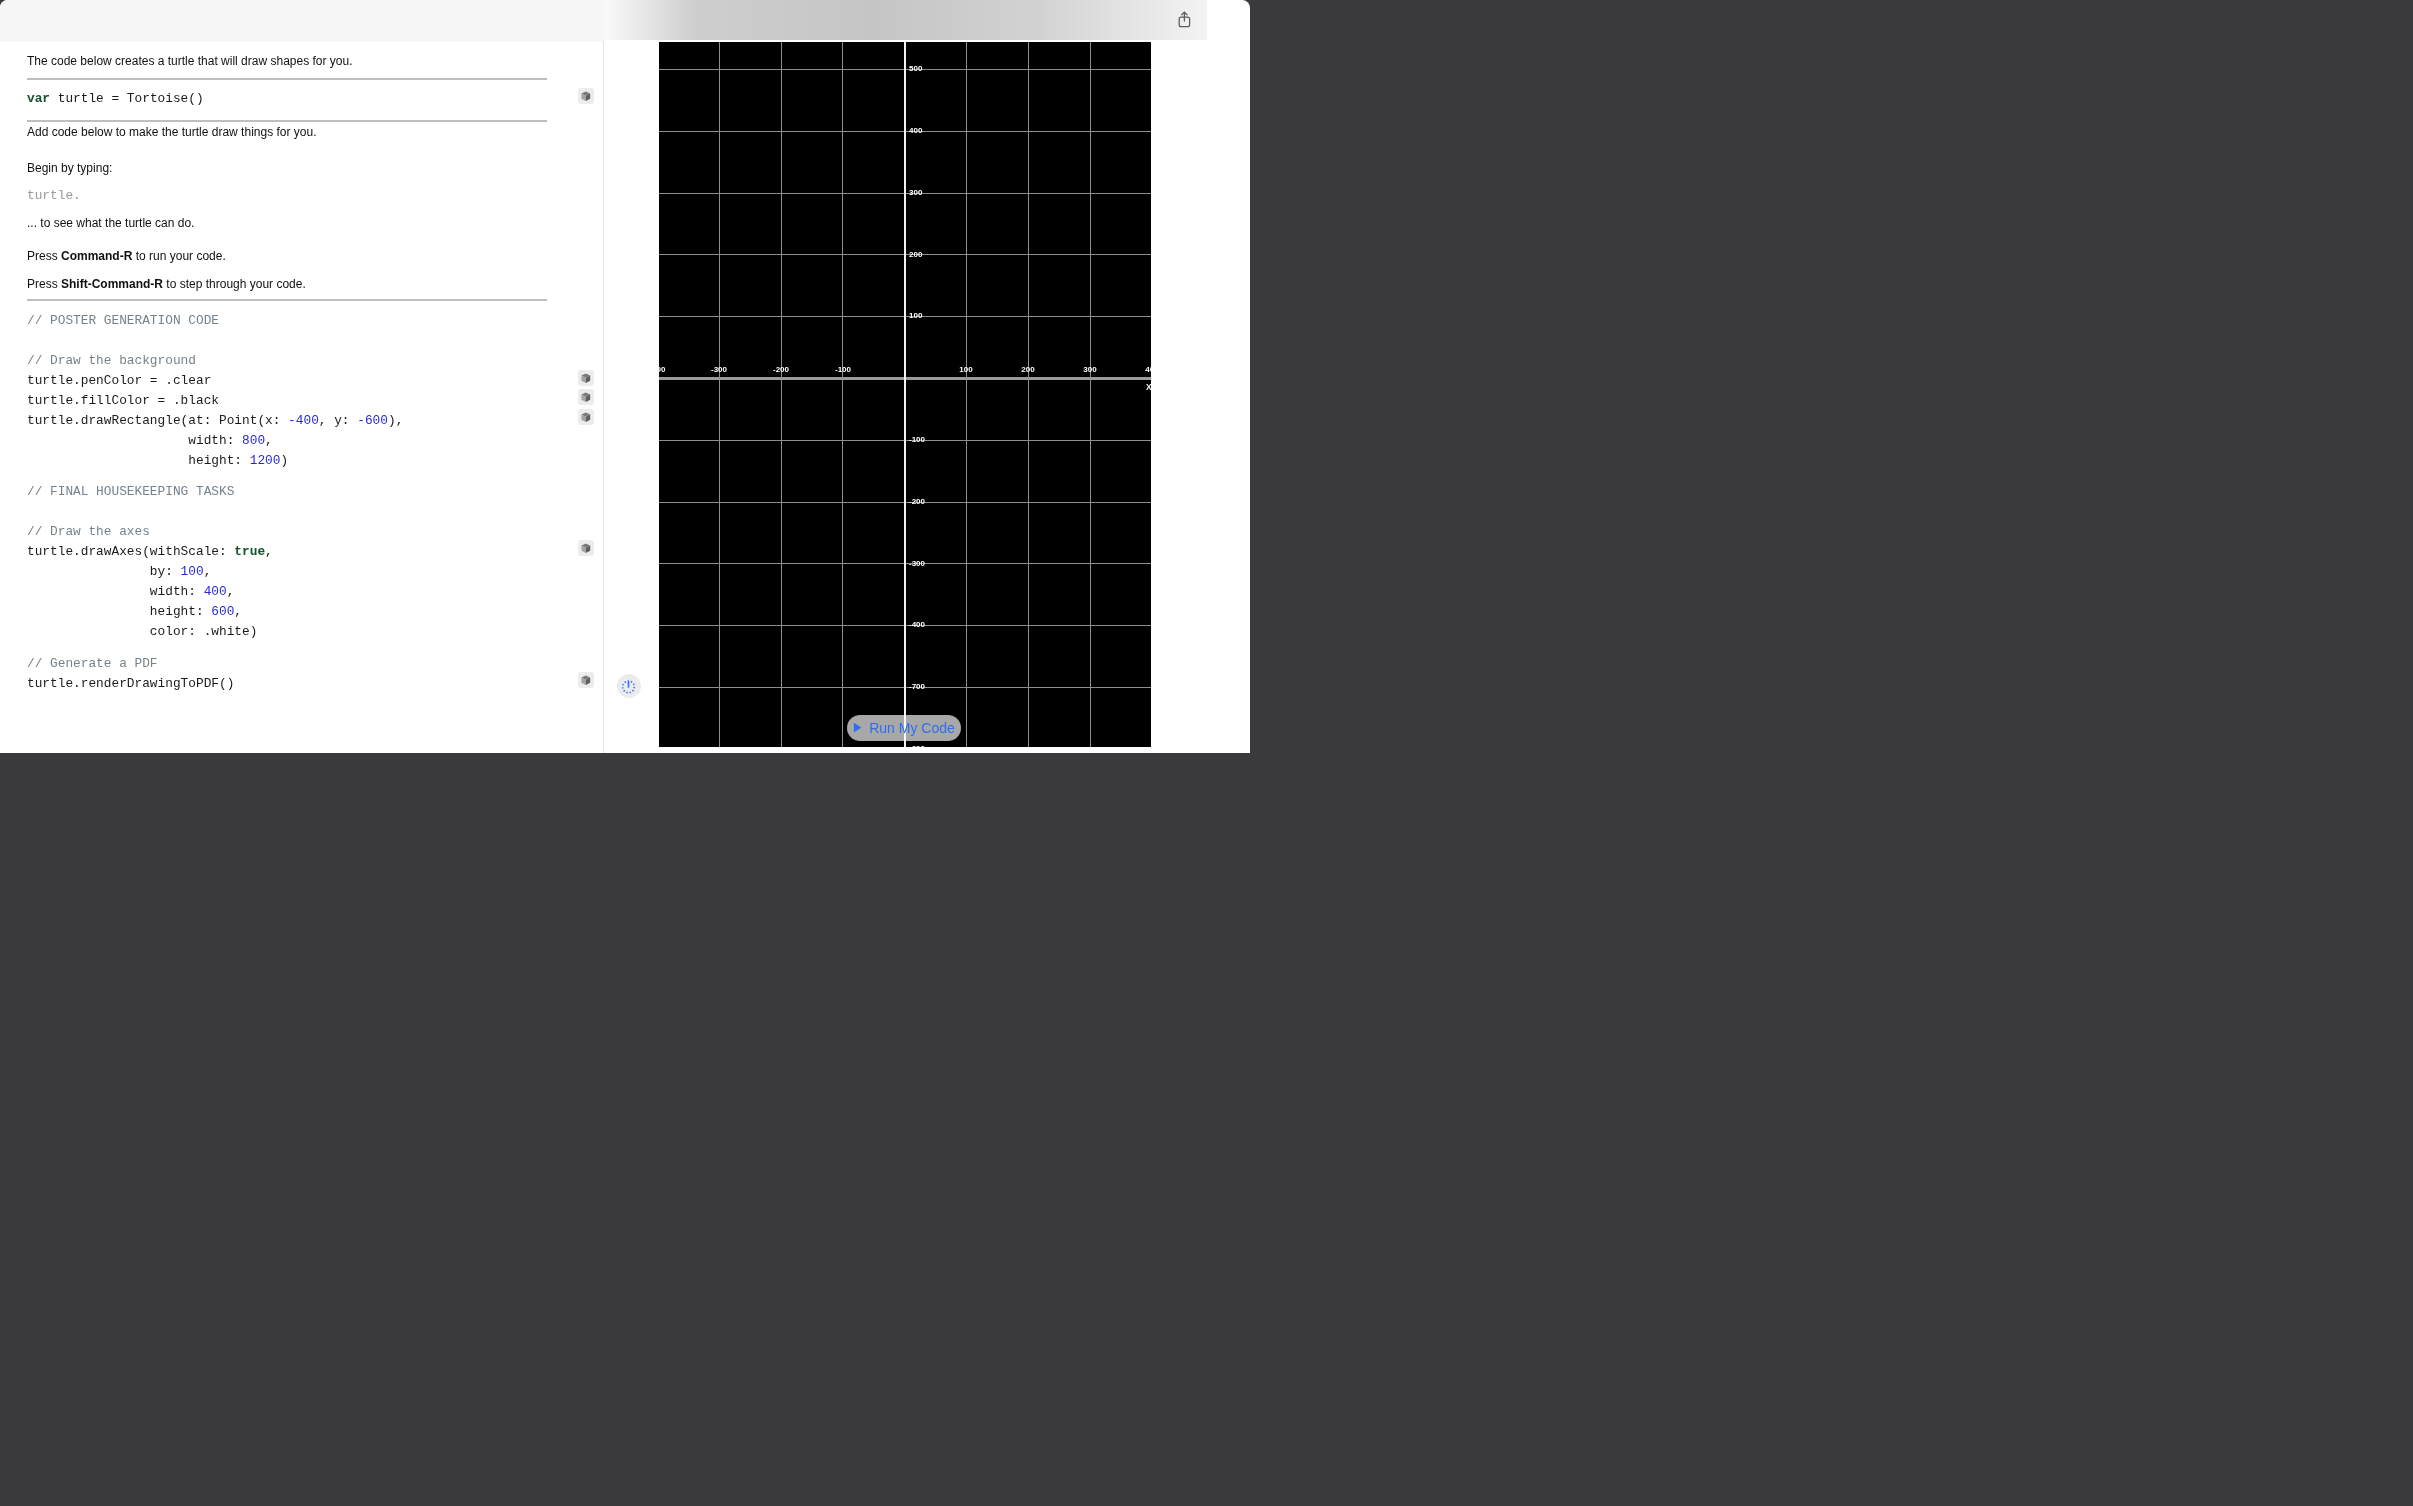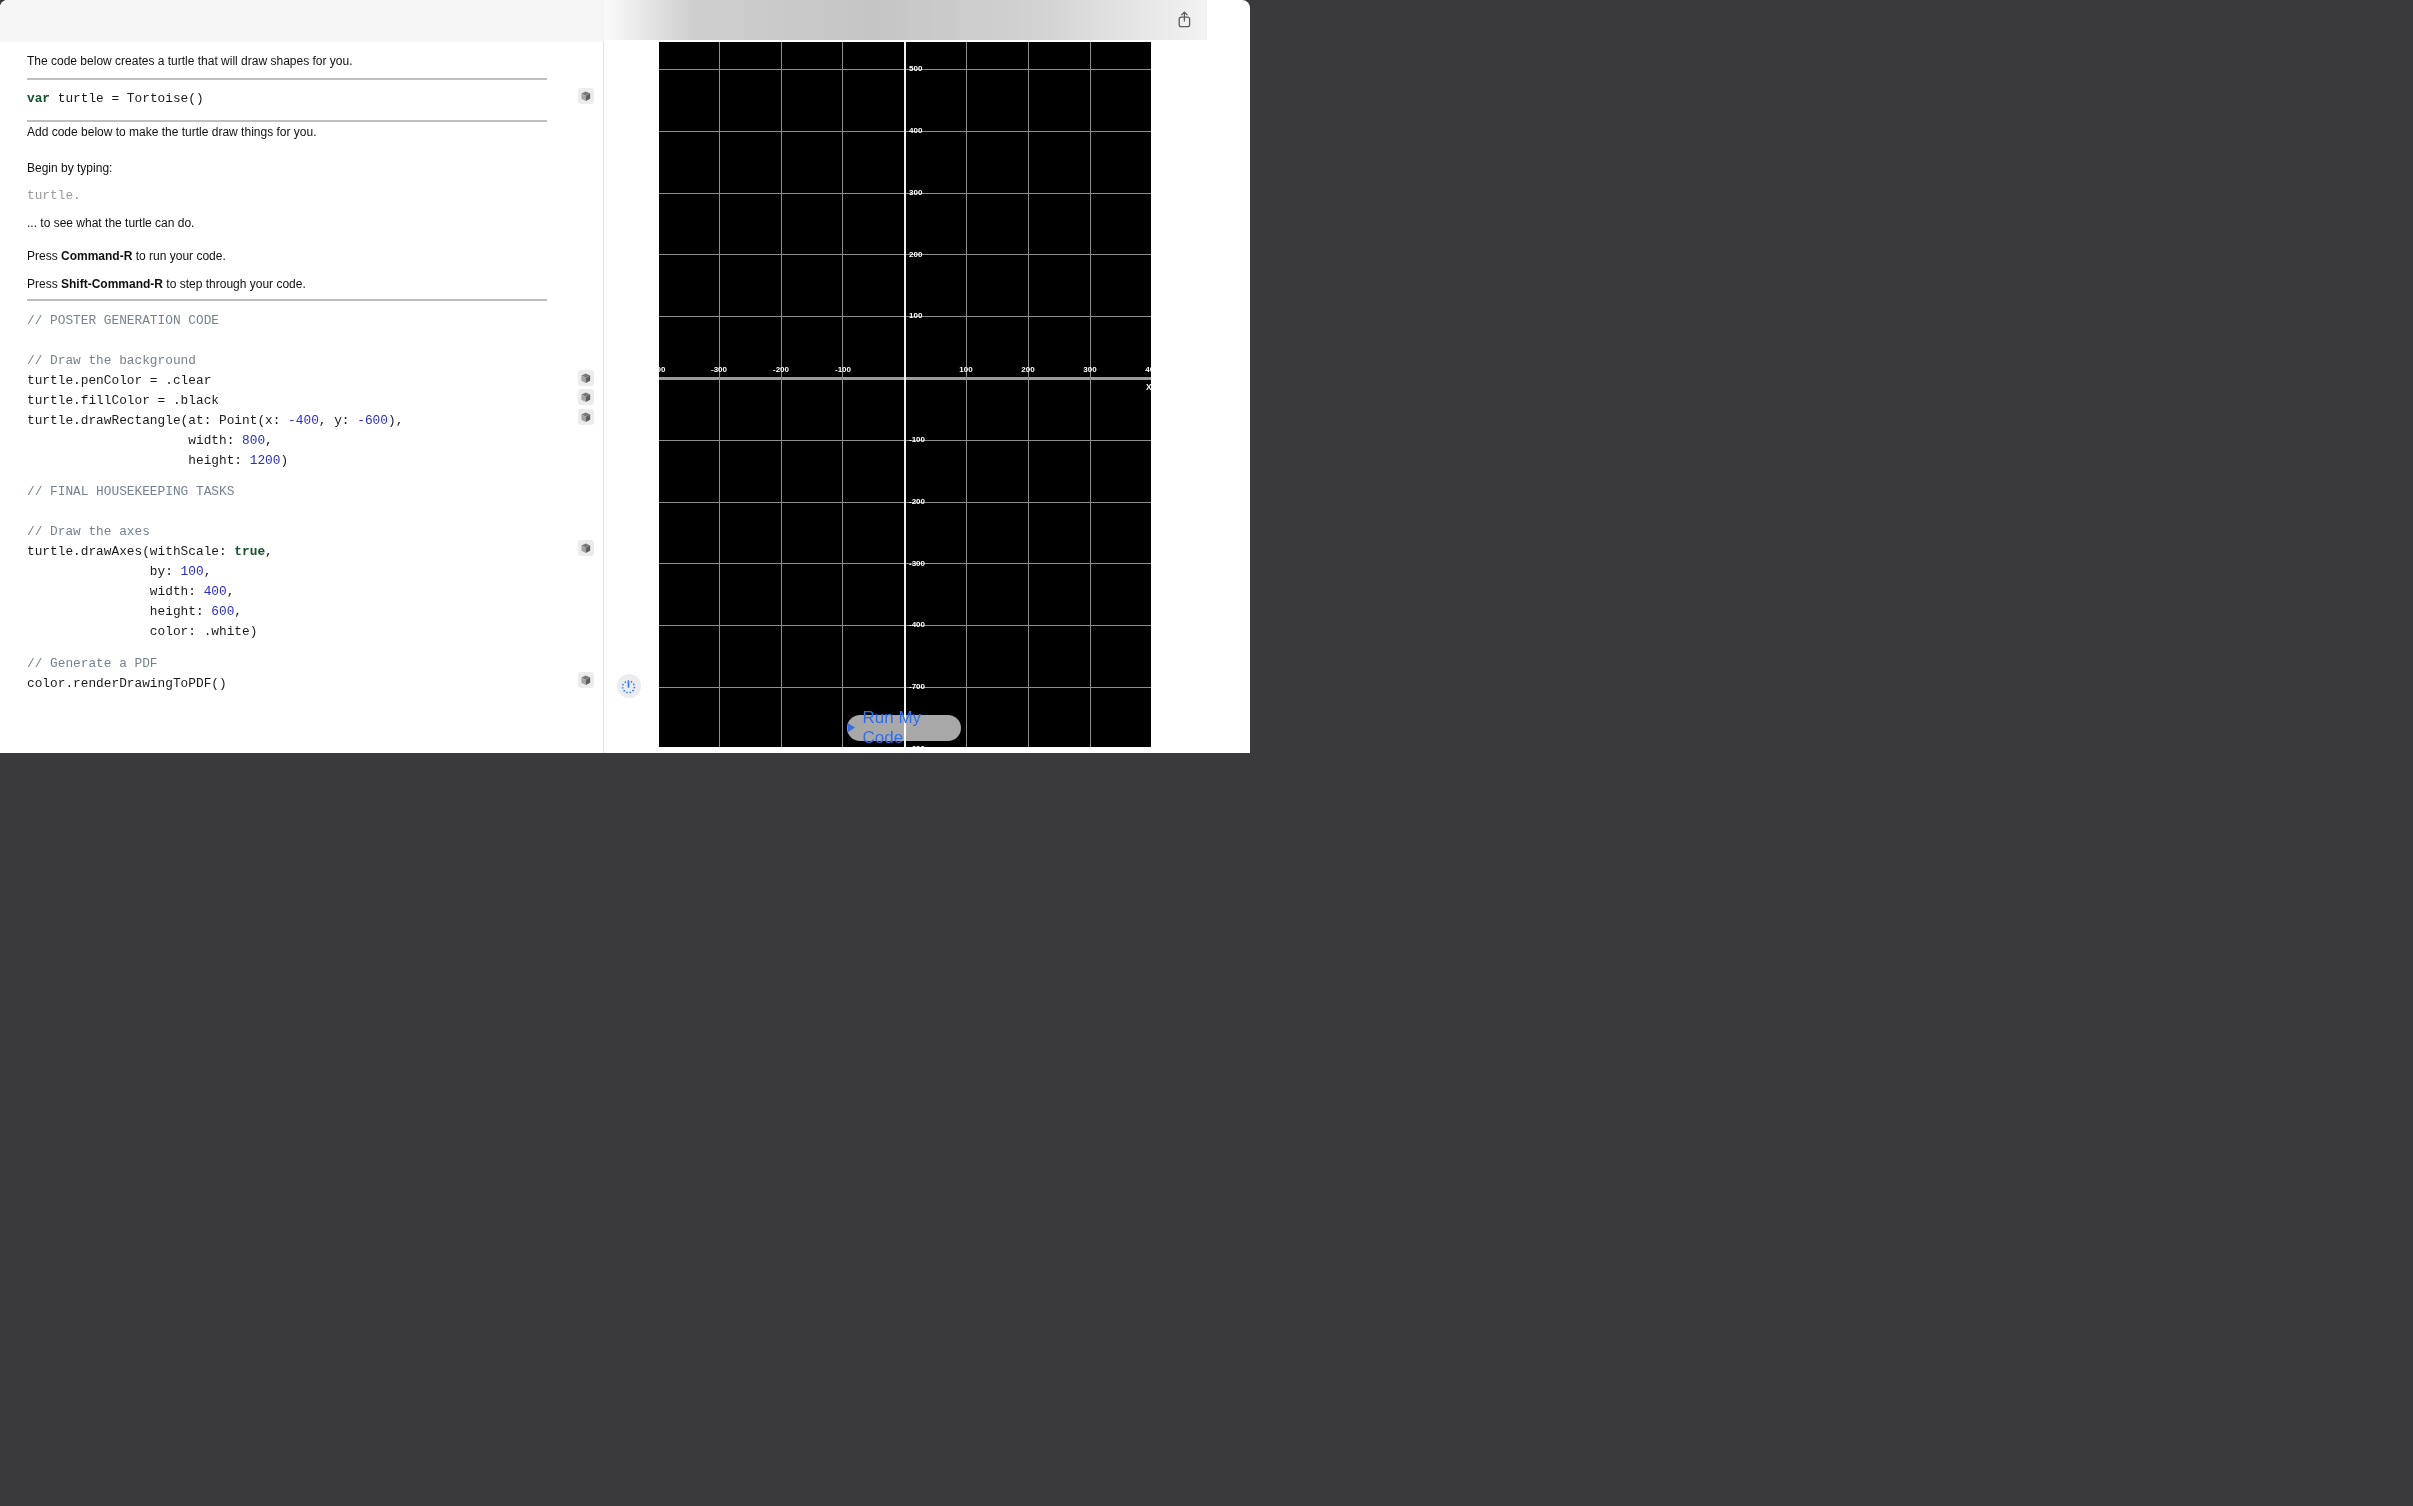--- a/index.html
+++ b/index.html
@@ -45,21 +45,21 @@
   #drawing-canvas{position:absolute;left:55px;top:42px;width:492px;height:705px;background:#000;overflow:hidden;}
   .vline{position:absolute;top:0;bottom:0;width:0.8px;background:#8e8e8e;}
   .vline.axis{width:1.6px;background:#f2f2f2;}
   .hline{position:absolute;left:0;right:0;height:0.8px;background:#8e8e8e;}
   .hline.axis{height:2.8px;background:#9a9a9a;}
   .xlab{position:absolute;width:48px;text-align:center;font-size:8px;font-weight:bold;color:#fff;}
   .ylab{position:absolute;font-size:8px;font-weight:bold;color:#fff;line-height:10.4px;}
   #axis-name-x{position:absolute;font-size:8.4px;font-weight:bold;color:#fff;}
   #run-btn{position:absolute;left:188px;top:673px;width:114px;height:26px;border-radius:13px;
     background:rgba(255,255,255,0.66);display:flex;align-items:center;justify-content:center;gap:7.2px;}
-  #run-btn span{color:#2e6ef0;font-size:17px;font-weight:500;}
+  #run-btn span{color:#2e6ef0;font-size:14px;font-weight:500;}
   #timer-btn{position:absolute;left:12.8px;top:674px;width:24px;height:24px;border-radius:50%;
     background:#ececef;display:flex;align-items:center;justify-content:center;}
 </style>
 </head>
 <body>
 
 <div id="window">
 
   <div id="left-pane">
 
@@ -72,21 +72,21 @@
     <div class="prose" style="top:124px">Add code below to make the turtle draw things for you.</div>
     <div class="prose" style="top:160px">Begin by typing:</div>
     <div class="codeline typed-hint" style="top:186px;line-height:20px">turtle.</div>
     <div class="prose" style="top:215px">... to see what the turtle can do.</div>
     <div class="prose" style="top:248px"><span>Press </span><b>Command-R</b><span> to run your code.</span></div>
     <div class="prose" style="top:276px"><span>Press </span><b>Shift-Command-R</b><span> to step through your code.</span></div>
     <div class="hr" style="top:299px"></div>
 
     <div class="codeblock" style="top:311px"><div><span class="tk-c">// POSTER GENERATION CODE</span></div><div>&nbsp;</div><div><span class="tk-c">// Draw the background</span></div><div><span class="tk-p">turtle.penColor = .clear</span></div><div><span class="tk-p">turtle.fillColor = .black</span></div><div><span class="tk-p">turtle.drawRectangle(at: Point(x: </span><span class="tk-n">-400</span><span class="tk-p">, y: </span><span class="tk-n">-600</span><span class="tk-p">),</span></div><div><span class="tk-p">                     width: </span><span class="tk-n">800</span><span class="tk-p">,</span></div><div><span class="tk-p">                     height: </span><span class="tk-n">1200</span><span class="tk-p">)</span></div></div>
     <div class="codeblock" style="top:482px"><div><span class="tk-c">// FINAL HOUSEKEEPING TASKS</span></div><div>&nbsp;</div><div><span class="tk-c">// Draw the axes</span></div><div><span class="tk-p">turtle.drawAxes(withScale: </span><span class="tk-k">true</span><span class="tk-p">,</span></div><div><span class="tk-p">                by: </span><span class="tk-n">100</span><span class="tk-p">,</span></div><div><span class="tk-p">                width: </span><span class="tk-n">400</span><span class="tk-p">,</span></div><div><span class="tk-p">                height: </span><span class="tk-n">600</span><span class="tk-p">,</span></div><div><span class="tk-p">                color: .white)</span></div></div>
-    <div class="codeblock" style="top:654px"><div><span class="tk-c">// Generate a PDF</span></div><div><span class="tk-p">color.renderDrawingToPDF()</span></div></div>
+    <div class="codeblock" style="top:654px"><div><span class="tk-c">// Generate a PDF</span></div><div><span class="tk-p">turtle.renderDrawingToPDF()</span></div></div>
 
     <div class="copy-btn" style="top:88px">
         <svg width="9.6" height="10.4" viewBox="0 0 12 13">
           <polygon points="6,0.5 11.5,3.2 6,5.9 0.5,3.2" fill="#7a7a7a"></polygon>
           <polygon points="0.5,3.2 6,5.9 6,12.5 0.5,9.8" fill="#a3a3a3"></polygon>
           <polygon points="11.5,3.2 6,5.9 6,12.5 11.5,9.8" fill="#5e5e5e"></polygon>
         </svg>
       </div>
     <div class="copy-btn" style="top:370px">
         <svg width="9.6" height="10.4" viewBox="0 0 12 13">

